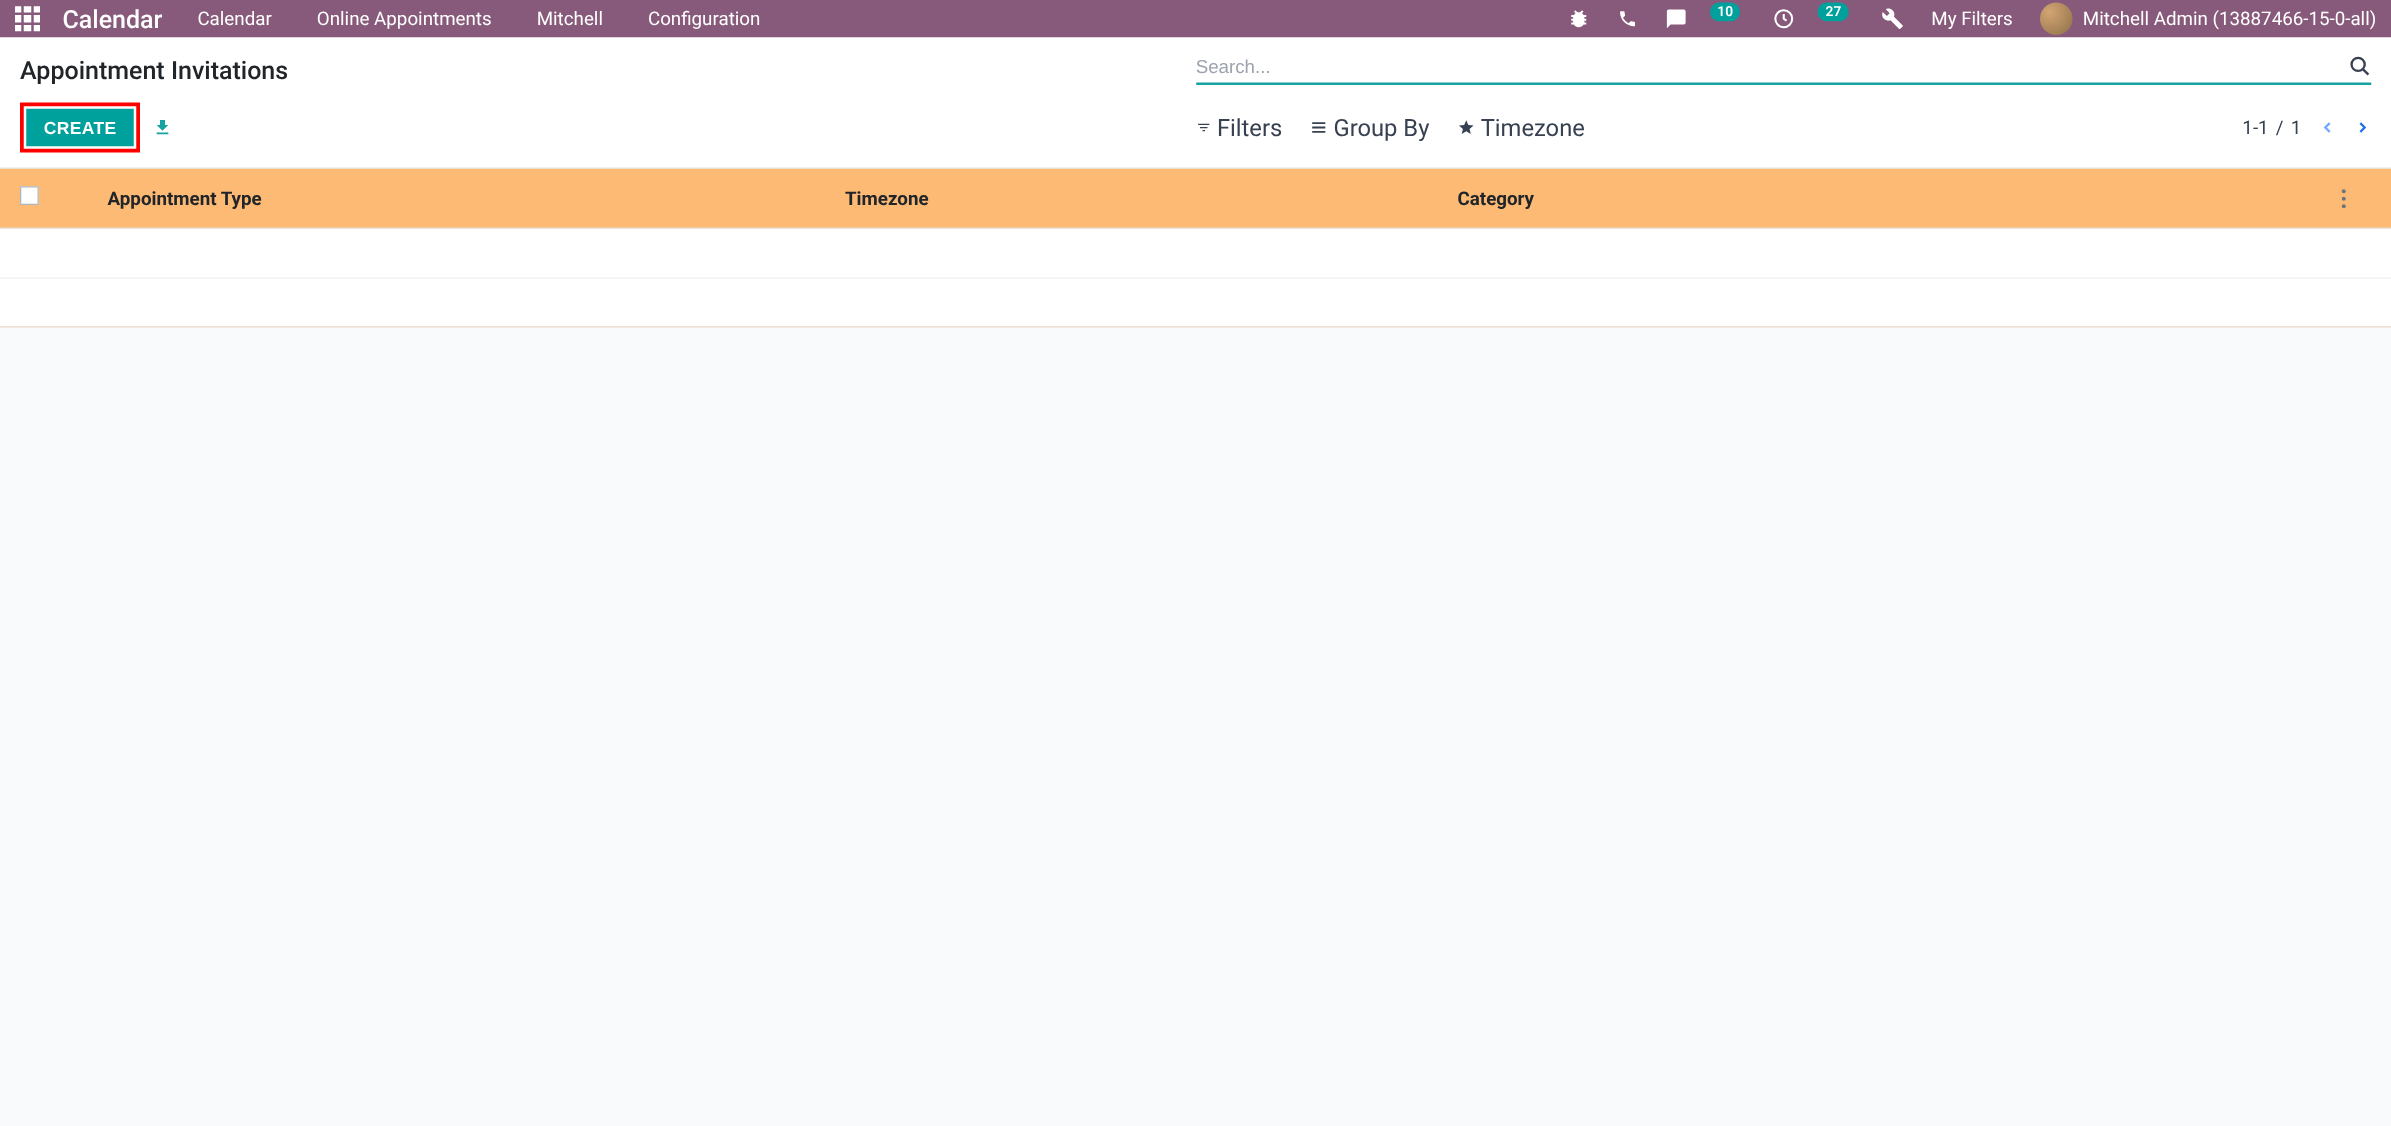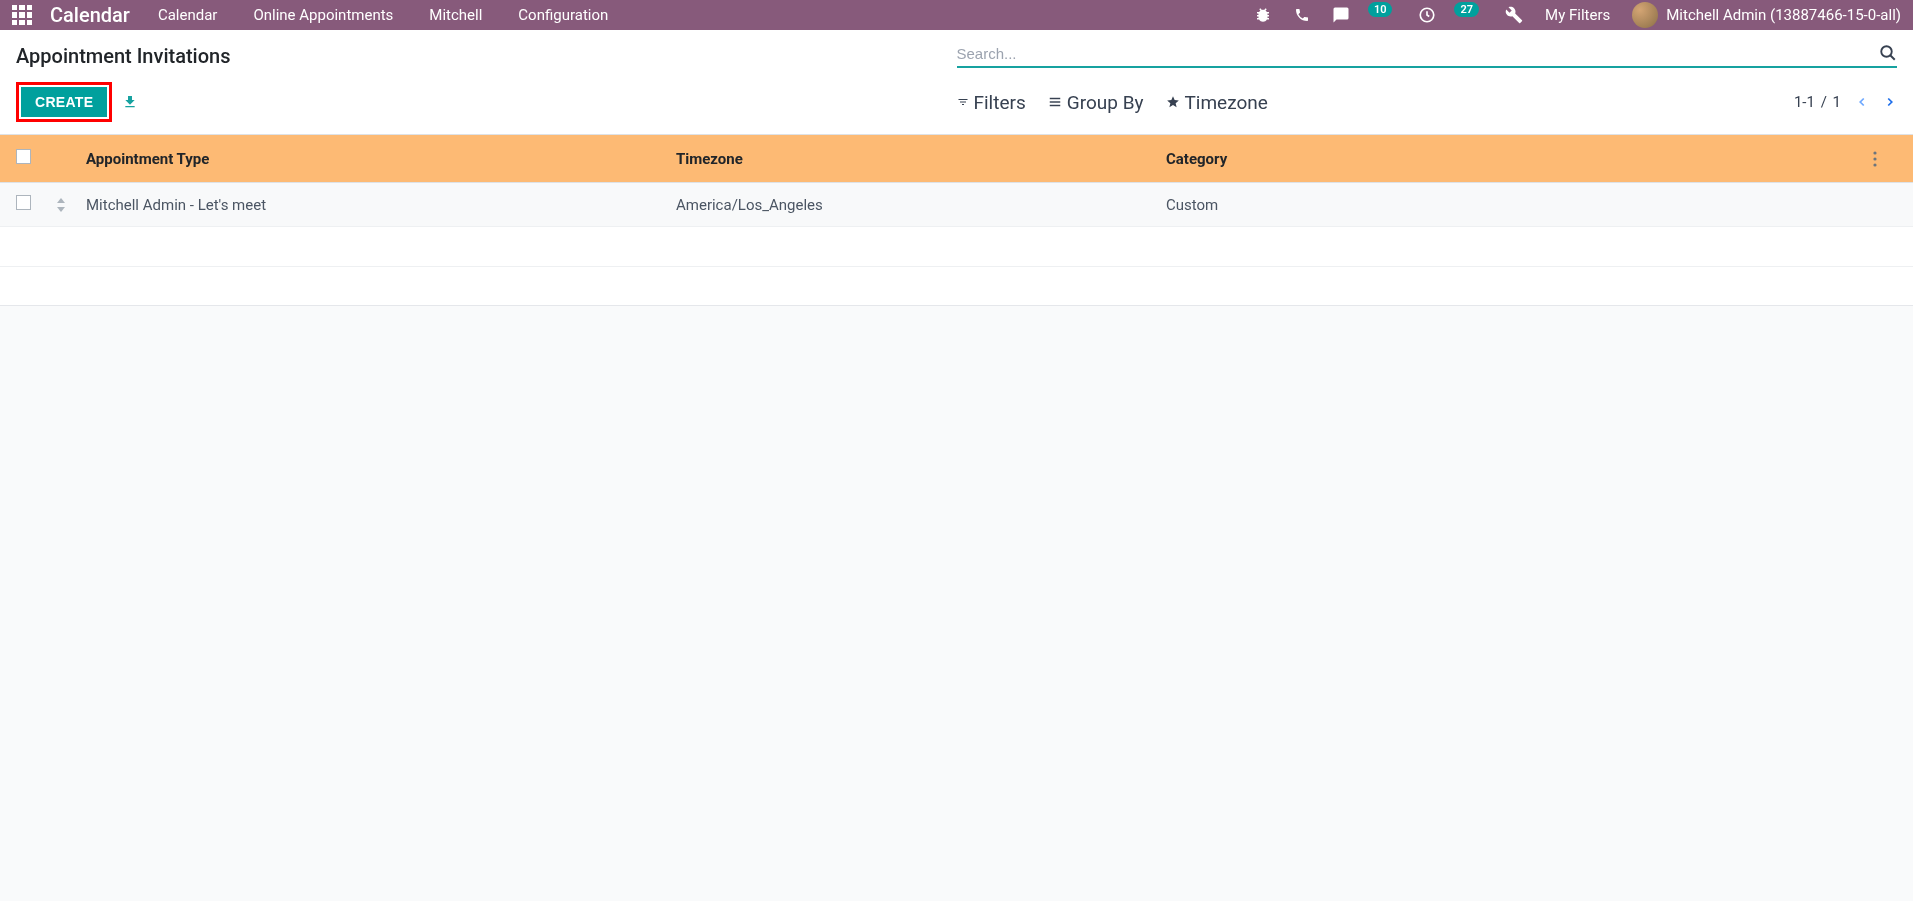--- a/index.html
+++ b/index.html
@@ -207,34 +207,17 @@
     <div class="col-cat">Category</div>
     <div class="col-menu">
       <svg width="4" height="16" viewBox="0 0 4 16" fill="currentColor">
           <circle cx="2" cy="2" r="1.6"></circle>
           <circle cx="2" cy="8" r="1.6"></circle>
           <circle cx="2" cy="14" r="1.6"></circle>
         </svg>
     </div>
   </div>
 
-  <div class="list-row">
-    <div class="col-check">
-      <span class="checkbox"></span>
-    </div>
-    <div class="col-handle">
-      <span class="handle">
-        <svg width="10" height="14" viewBox="0 0 10 14" fill="currentColor">
-            <polygon points="5,0 9,5 1,5"></polygon>
-            <polygon points="5,14 1,9 9,9"></polygon>
-          </svg>
-      </span>
-    </div>
-    <div class="col-type">Mitchell Admin - Let's meet</div>
-    <div class="col-tz">America/Los_Angeles</div>
-    <div class="col-cat">Custom</div>
-    <div class="col-menu"></div>
-  </div>
 
   <div class="empty-row"></div>
   <div class="spacer"></div>
   <div class="bottom-line"></div>
 </div>
 
 </body></html>

